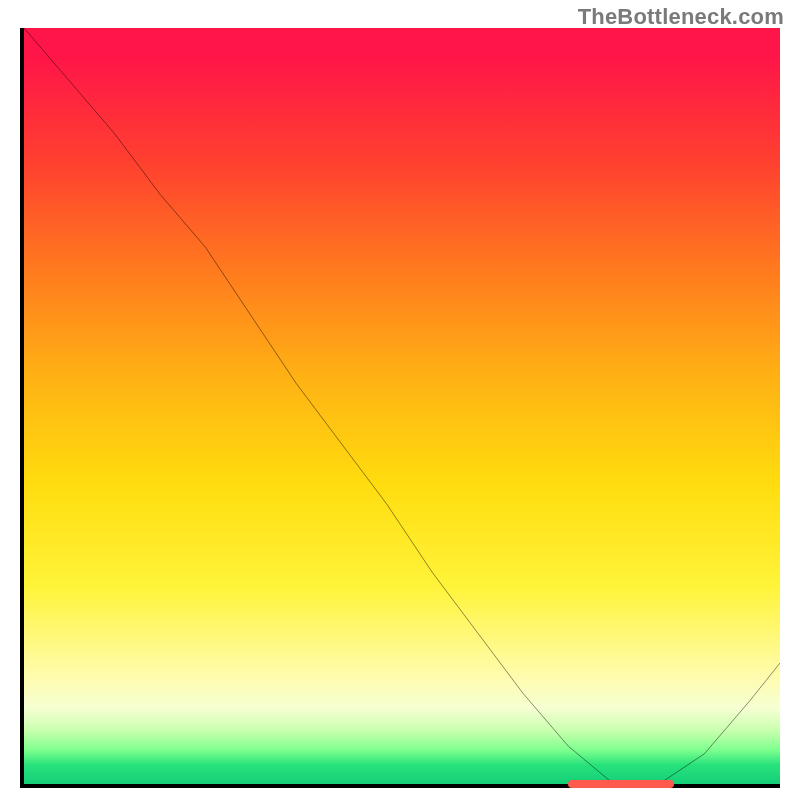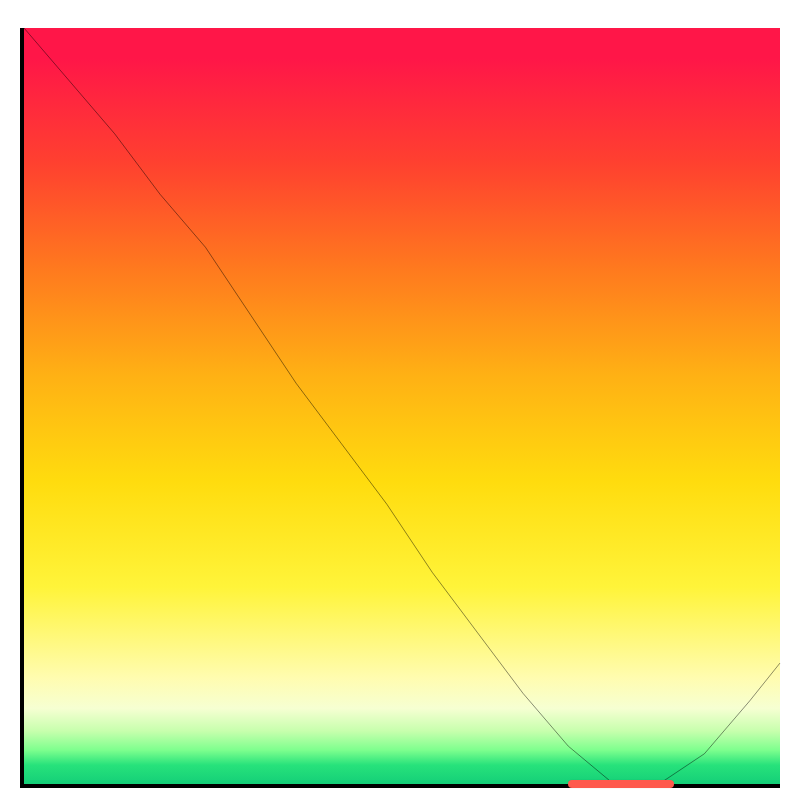--- a/index.html
+++ b/index.html
@@ -56,20 +56,21 @@
     height: 8px;
     border-radius: 4px;
     background: #ff5a4d;
     box-shadow: 0 0 0 0.5px rgba(0,0,0,0.05);
   }
 </style>
 </head>
 <body>
 <div class="wrap">
 
+  <div class="attribution">TheBottleneck.com</div>
 
   <div class="plot">
 
     <div class="gradient"></div>
 
     <svg class="curve" viewBox="0 0 100 100" preserveAspectRatio="none">
       <path id="curve-path" fill="none" stroke="#000" stroke-width="0.45" vector-effect="non-scaling-stroke" d="M0.00 0.00 L6.00 7.00 L12.00 14.00 L18.00 22.00 L24.00 29.00 L30.00 38.00 L36.00 47.00 L42.00 55.00 L48.00 63.00 L54.00 72.00 L60.00 80.00 L66.00 88.00 L72.00 95.00 L78.00 100.00 L84.00 100.00 L90.00 96.00 L96.00 89.00 L100.00 84.00"></path>
     </svg>
 
     <div id="marker" class="marker" style="left: 544.32px; width: 105.84px; bottom: -4px;"></div>

